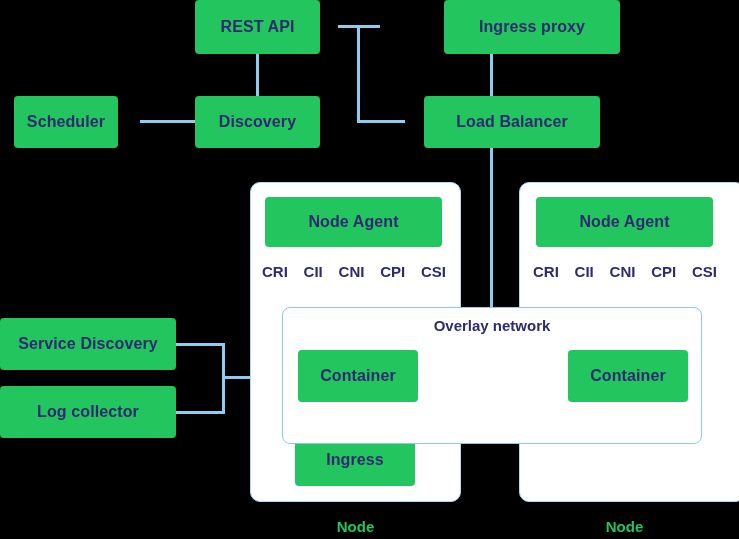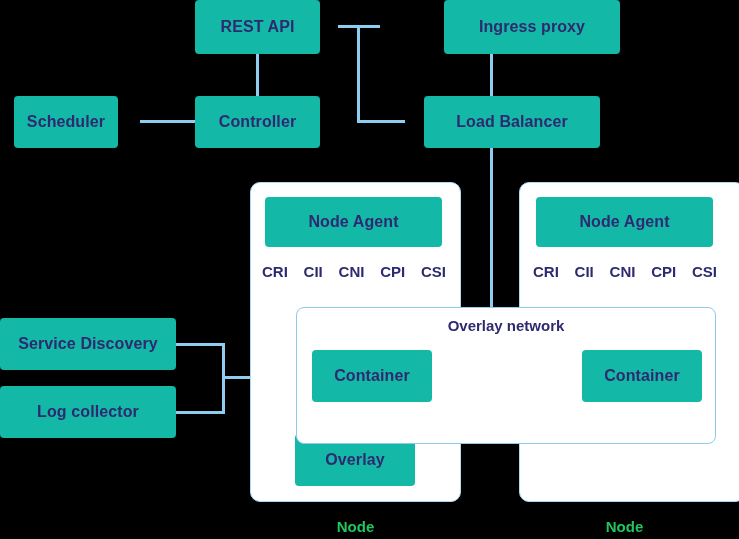--- a/index.html
+++ b/index.html
@@ -13,21 +13,21 @@
     width: 739px;
     height: 539px;
     background: #000000;
     font-family: "Liberation Sans", sans-serif;
     overflow: hidden;
   }
 
   
   .box {
     position: absolute;
-    background: #14b8a6;
+    background: #22c55e;
     border-radius: 4px;
     display: flex;
     align-items: center;
     justify-content: center;
     color: #2e2a70;
     font-weight: bold;
     font-size: 16px;
     letter-spacing: 0.1px;
     white-space: nowrap;
   }
@@ -121,21 +121,21 @@
 
   <div class="box" style="left:404px; top:0px; width:176px; height:54px;margin-left:40px;">
     <span>Ingress proxy</span>
   </div>
 
   <div class="box" style="left:14px; top:96px; width:104px; height:52px;">
     <span>Scheduler</span>
   </div>
 
   <div class="box" style="left:195px; top:96px; width:125px; height:52px;">
-    <span>Controller</span>
+    <span>Discovery</span>
   </div>
 
   <div class="box" style="left:404px; top:96px; width:176px; height:52px;margin-left:20px;">
     <span>Load Balancer</span>
   </div>
 
   <div class="box" style="left:0px; top:386px; width:176px; height:52px;">
     <span>Log collector</span>
   </div>
 
@@ -149,21 +149,21 @@
 
   <div class="iface-row" style="left:262px; top:263px; width:184px; justify-content:space-between;">
     <span>CRI</span>
     <span>CII</span>
     <span>CNI</span>
     <span>CPI</span>
     <span>CSI</span>
   </div>
 
   <div class="box" style="left:295px; top:434px; width:120px; height:52px;">
-    <span>Overlay</span>
+    <span>Ingress</span>
   </div>
 
   <div class="node-caption" style="left:250px; top:518px; width:211px;">
     <span>Node</span>
   </div>
 
   <div class="box" style="left:536px; top:197px; width:177px; height:50px;">
     <span>Node Agent</span>
   </div>
 
@@ -172,21 +172,21 @@
     <span>CII</span>
     <span>CNI</span>
     <span>CPI</span>
     <span>CSI</span>
   </div>
 
   <div class="node-caption" style="left:519px; top:518px; width:211px;">
     <span>Node</span>
   </div>
 
-  <div class="overlay-panel" style="left:296px; top:307px; width:420px; height:137px;">
+  <div class="overlay-panel" style="left:282px; top:307px; width:420px; height:137px;">
     <div class="overlay-title">Overlay network</div>
     <div class="box" style="left:15px; top:42px; width:120px; height:52px;">
       <span>Container</span>
     </div>
     <div class="box" style="left:285px; top:42px; width:120px; height:52px;">
       <span>Container</span>
     </div>
   </div>
 
 </div>

